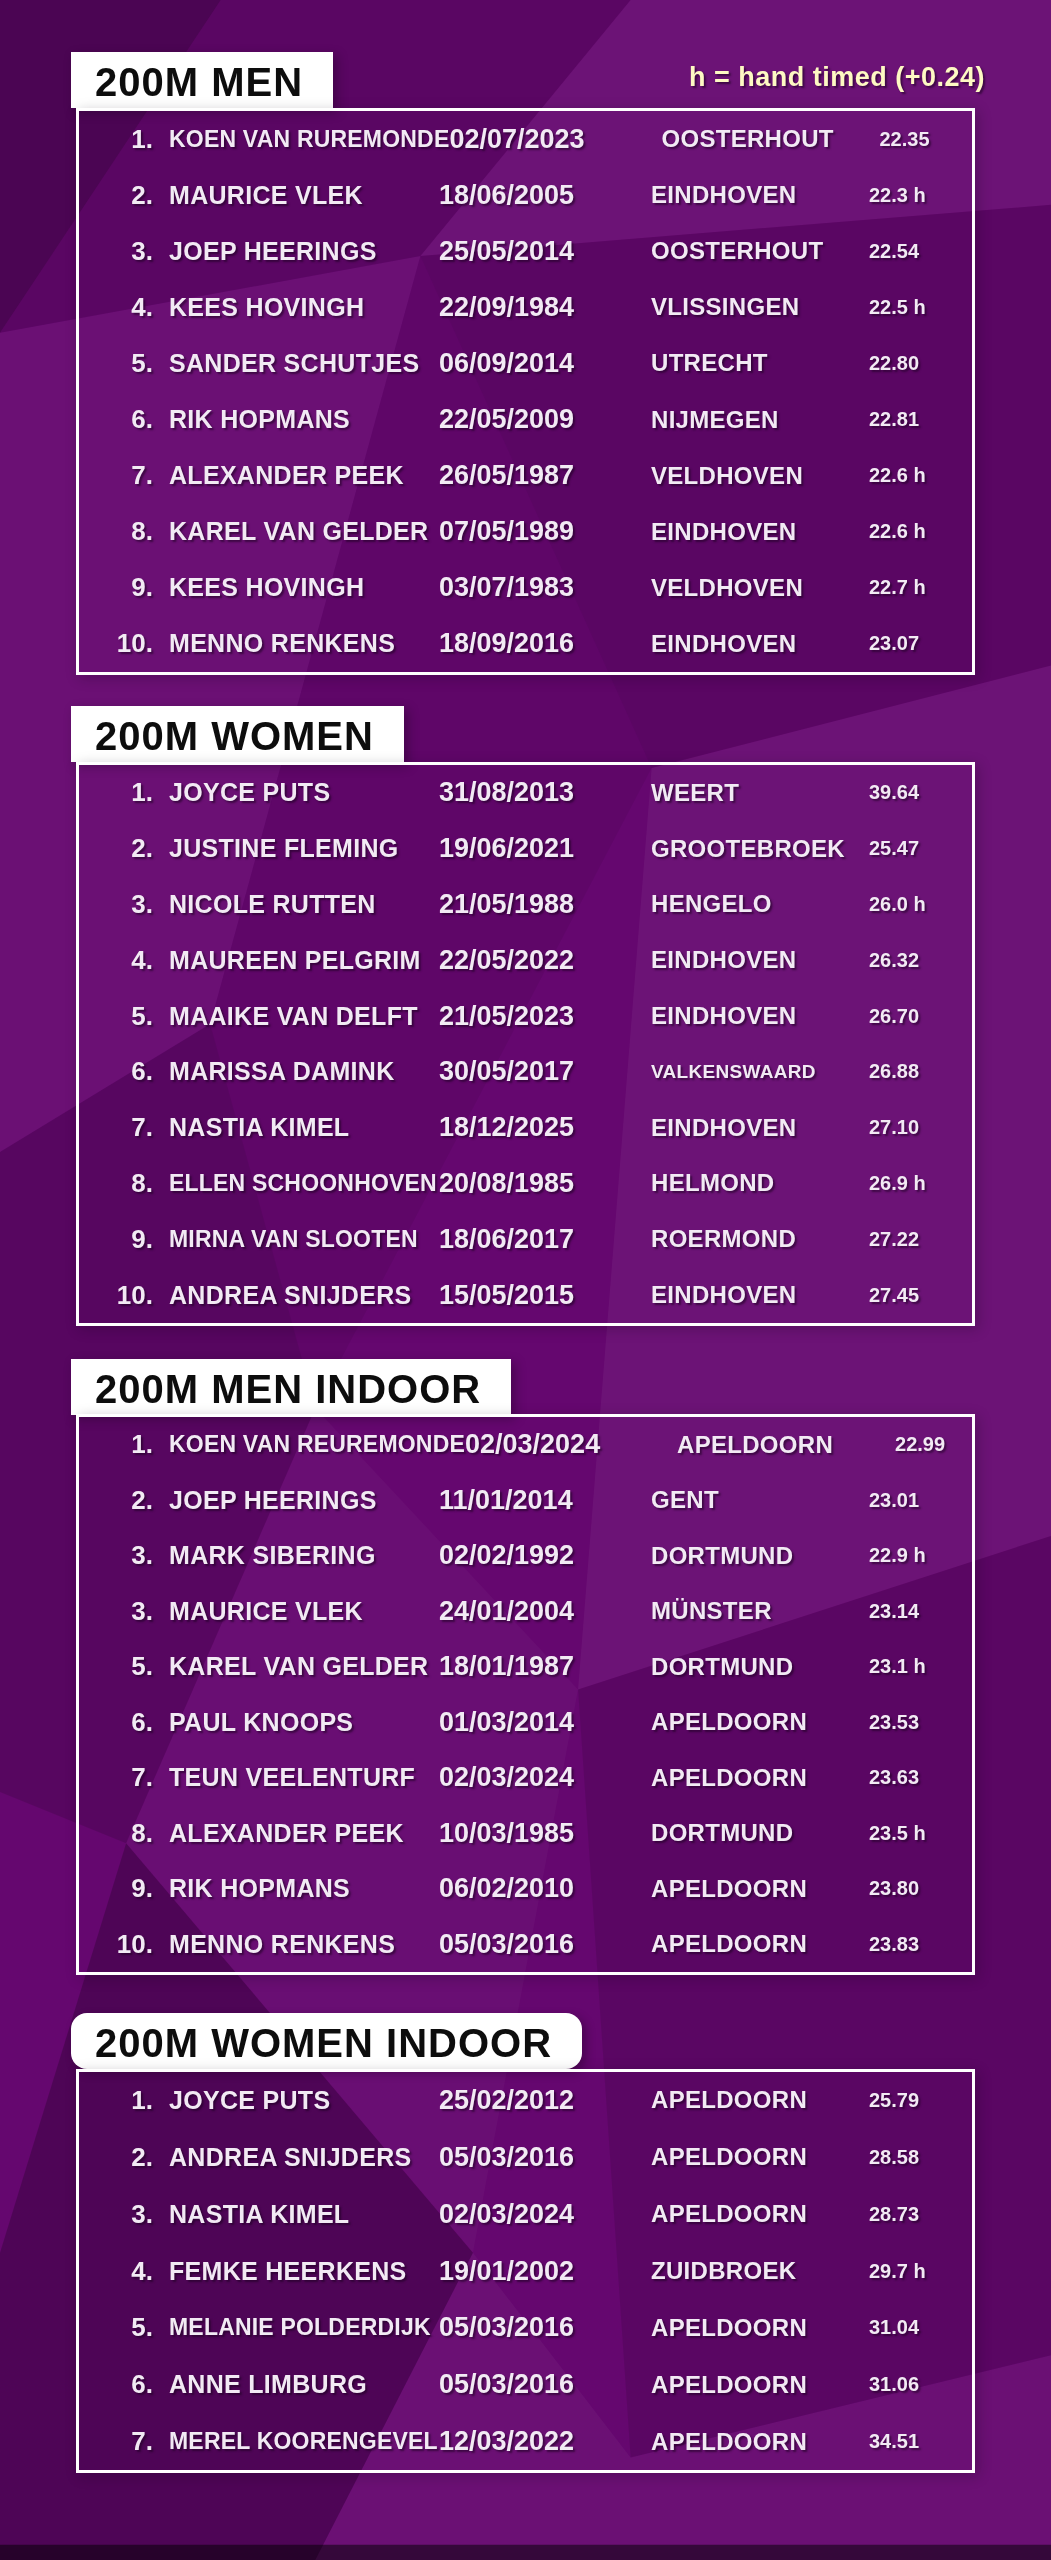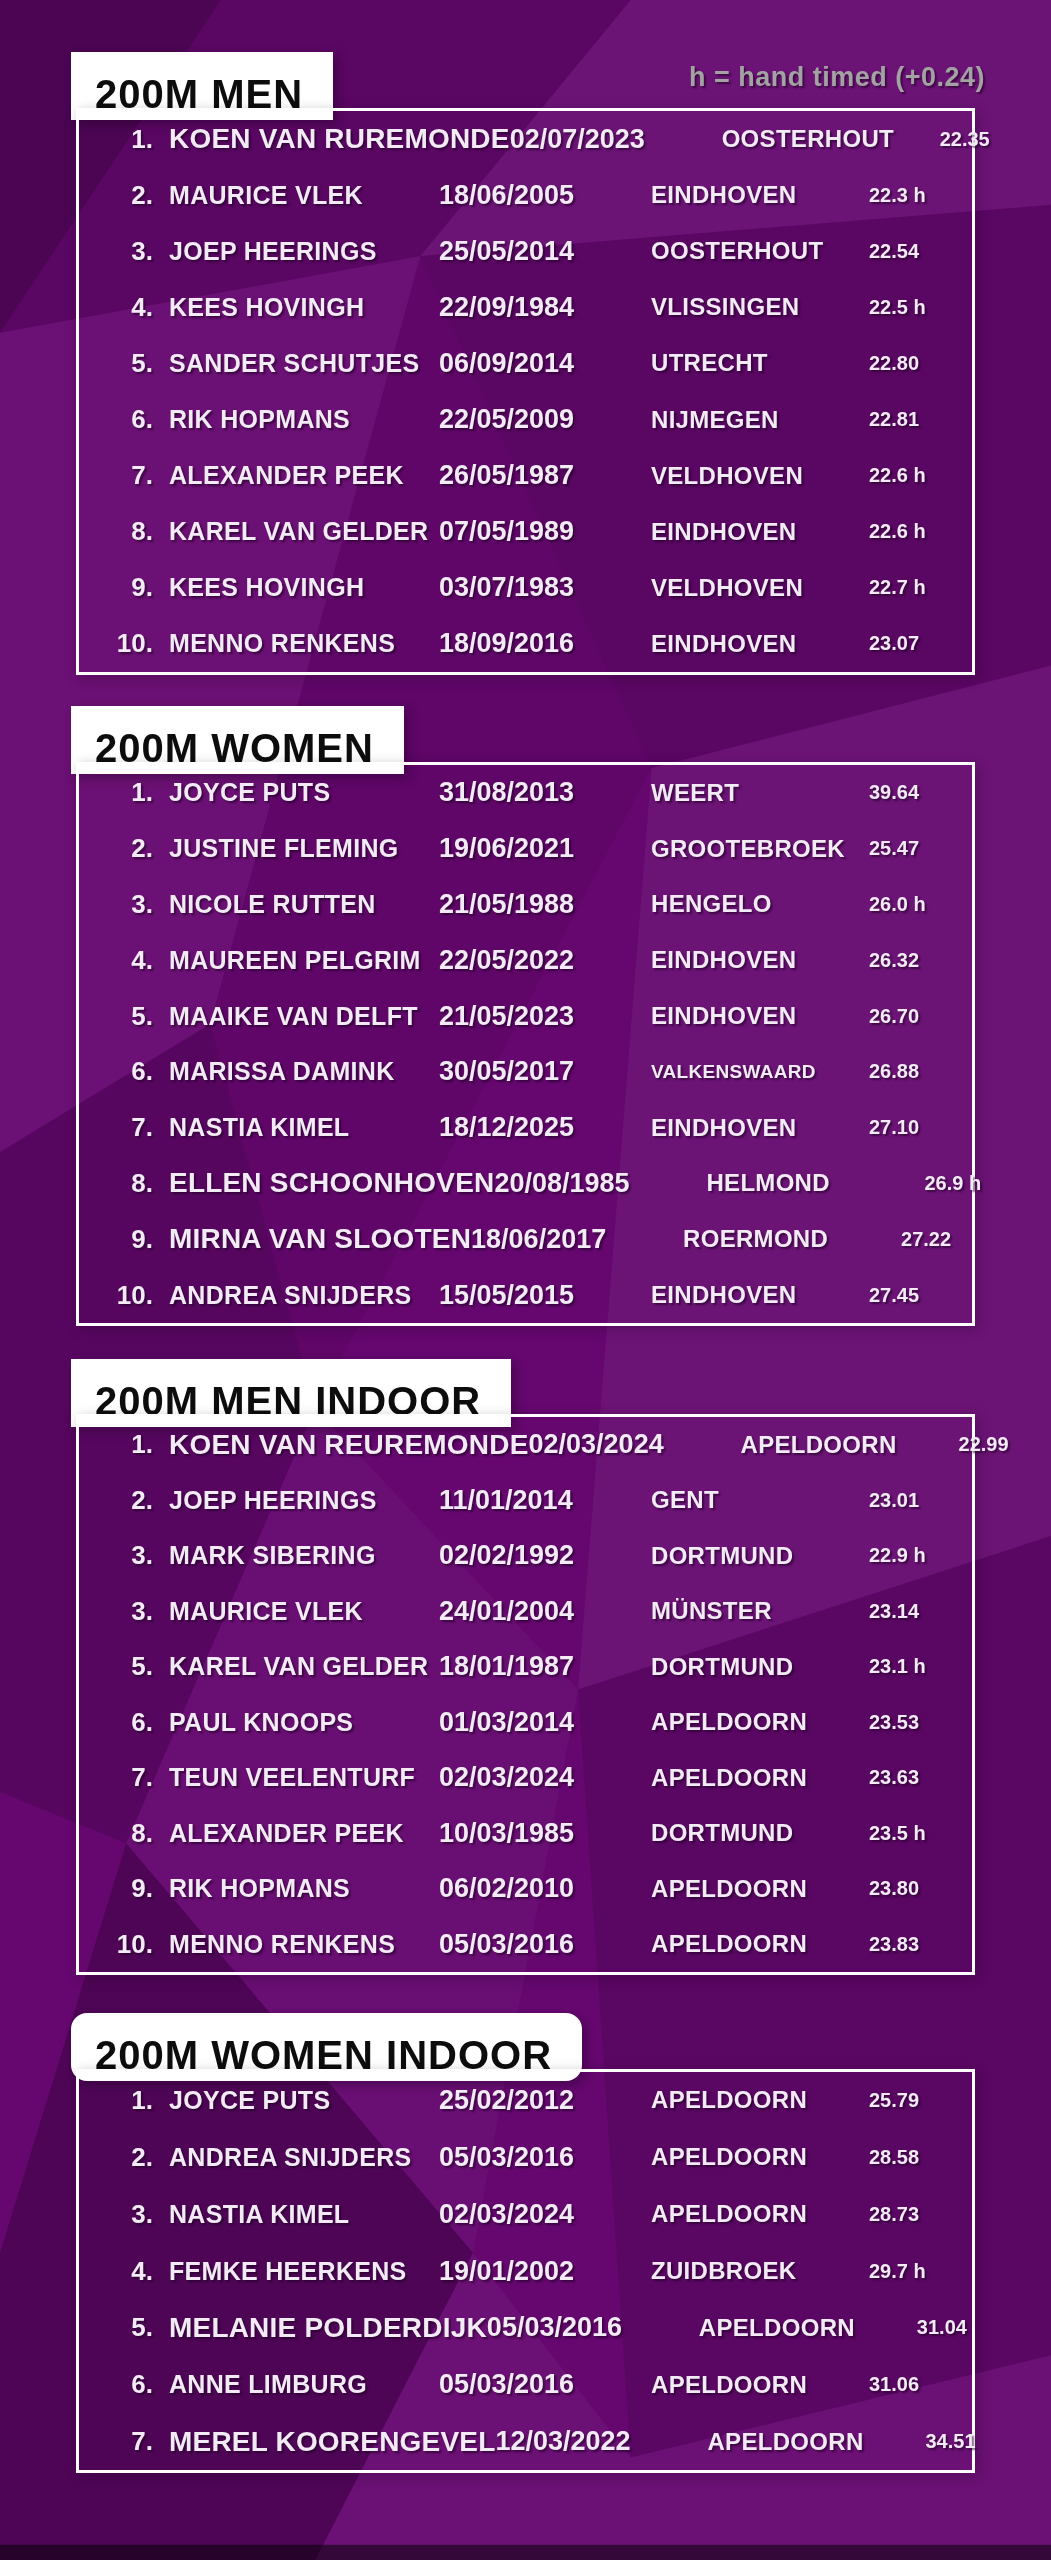--- a/index.html
+++ b/index.html
@@ -7,43 +7,43 @@
     position:relative;width:1051px;height:2560px;overflow:hidden;
     background:#65076F;
     font-family:"Liberation Sans","DejaVu Sans",sans-serif;
   }
   .facet{position:absolute;inset:0;pointer-events:none;}
   
   .sec-header{
     position:absolute;left:71px;display:inline-block;height:52px;
     background:#ffffff;color:#0d0d0d;
     font-size:40px;font-weight:900;line-height:53px;letter-spacing:1px;
-    padding:16px 30px 0 24px;white-space:nowrap;
+    padding:4px 30px 0 24px;white-space:nowrap;
     box-shadow:4px 4px 10px rgba(20,0,24,.35);
   }
   .note{
-    position:absolute;top:62px;right:66px;color:#a3a3a3;
+    position:absolute;top:62px;right:66px;color:#fef9c3;
     font-size:27px;font-weight:bold;letter-spacing:.5px;
     text-shadow:2px 2px 2px rgba(30,0,35,.6);white-space:nowrap;
   }
   .rec-table{
     position:absolute;left:76px;width:899px;box-sizing:border-box;
     border:3px solid #ffffff;
     display:flex;flex-direction:column;
     box-shadow:3px 3px 12px rgba(20,0,24,.25);
   }
   .rec-row{
     flex:1;display:flex;align-items:center;
     padding:0 6px 0 18px;color:#F2EAF4;
     text-shadow:2px 2px 2px rgba(30,0,35,.6);
   }
   .cell{white-space:nowrap;overflow:visible;}
   .c-rank{flex:0 0 56px;text-align:right;font-size:26px;font-weight:bold;}
   .c-name{flex:1;margin-left:16px;font-size:25px;font-weight:bold;letter-spacing:.3px;}
-  .c-name.sm{font-size:28px;letter-spacing:.2px;}
+  .c-name.sm{font-size:23px;letter-spacing:.2px;}
   .c-date{flex:0 0 212px;font-size:27px;font-weight:bold;}
   .c-loc{flex:0 0 218px;font-size:24px;font-weight:bold;letter-spacing:.3px;}
   .c-loc.sm{font-size:19px;}
   .c-time{flex:0 0 97px;font-size:20px;font-weight:bold;}
 </style>
 </head>
 <body>
 
 <div id="canvas">
 

